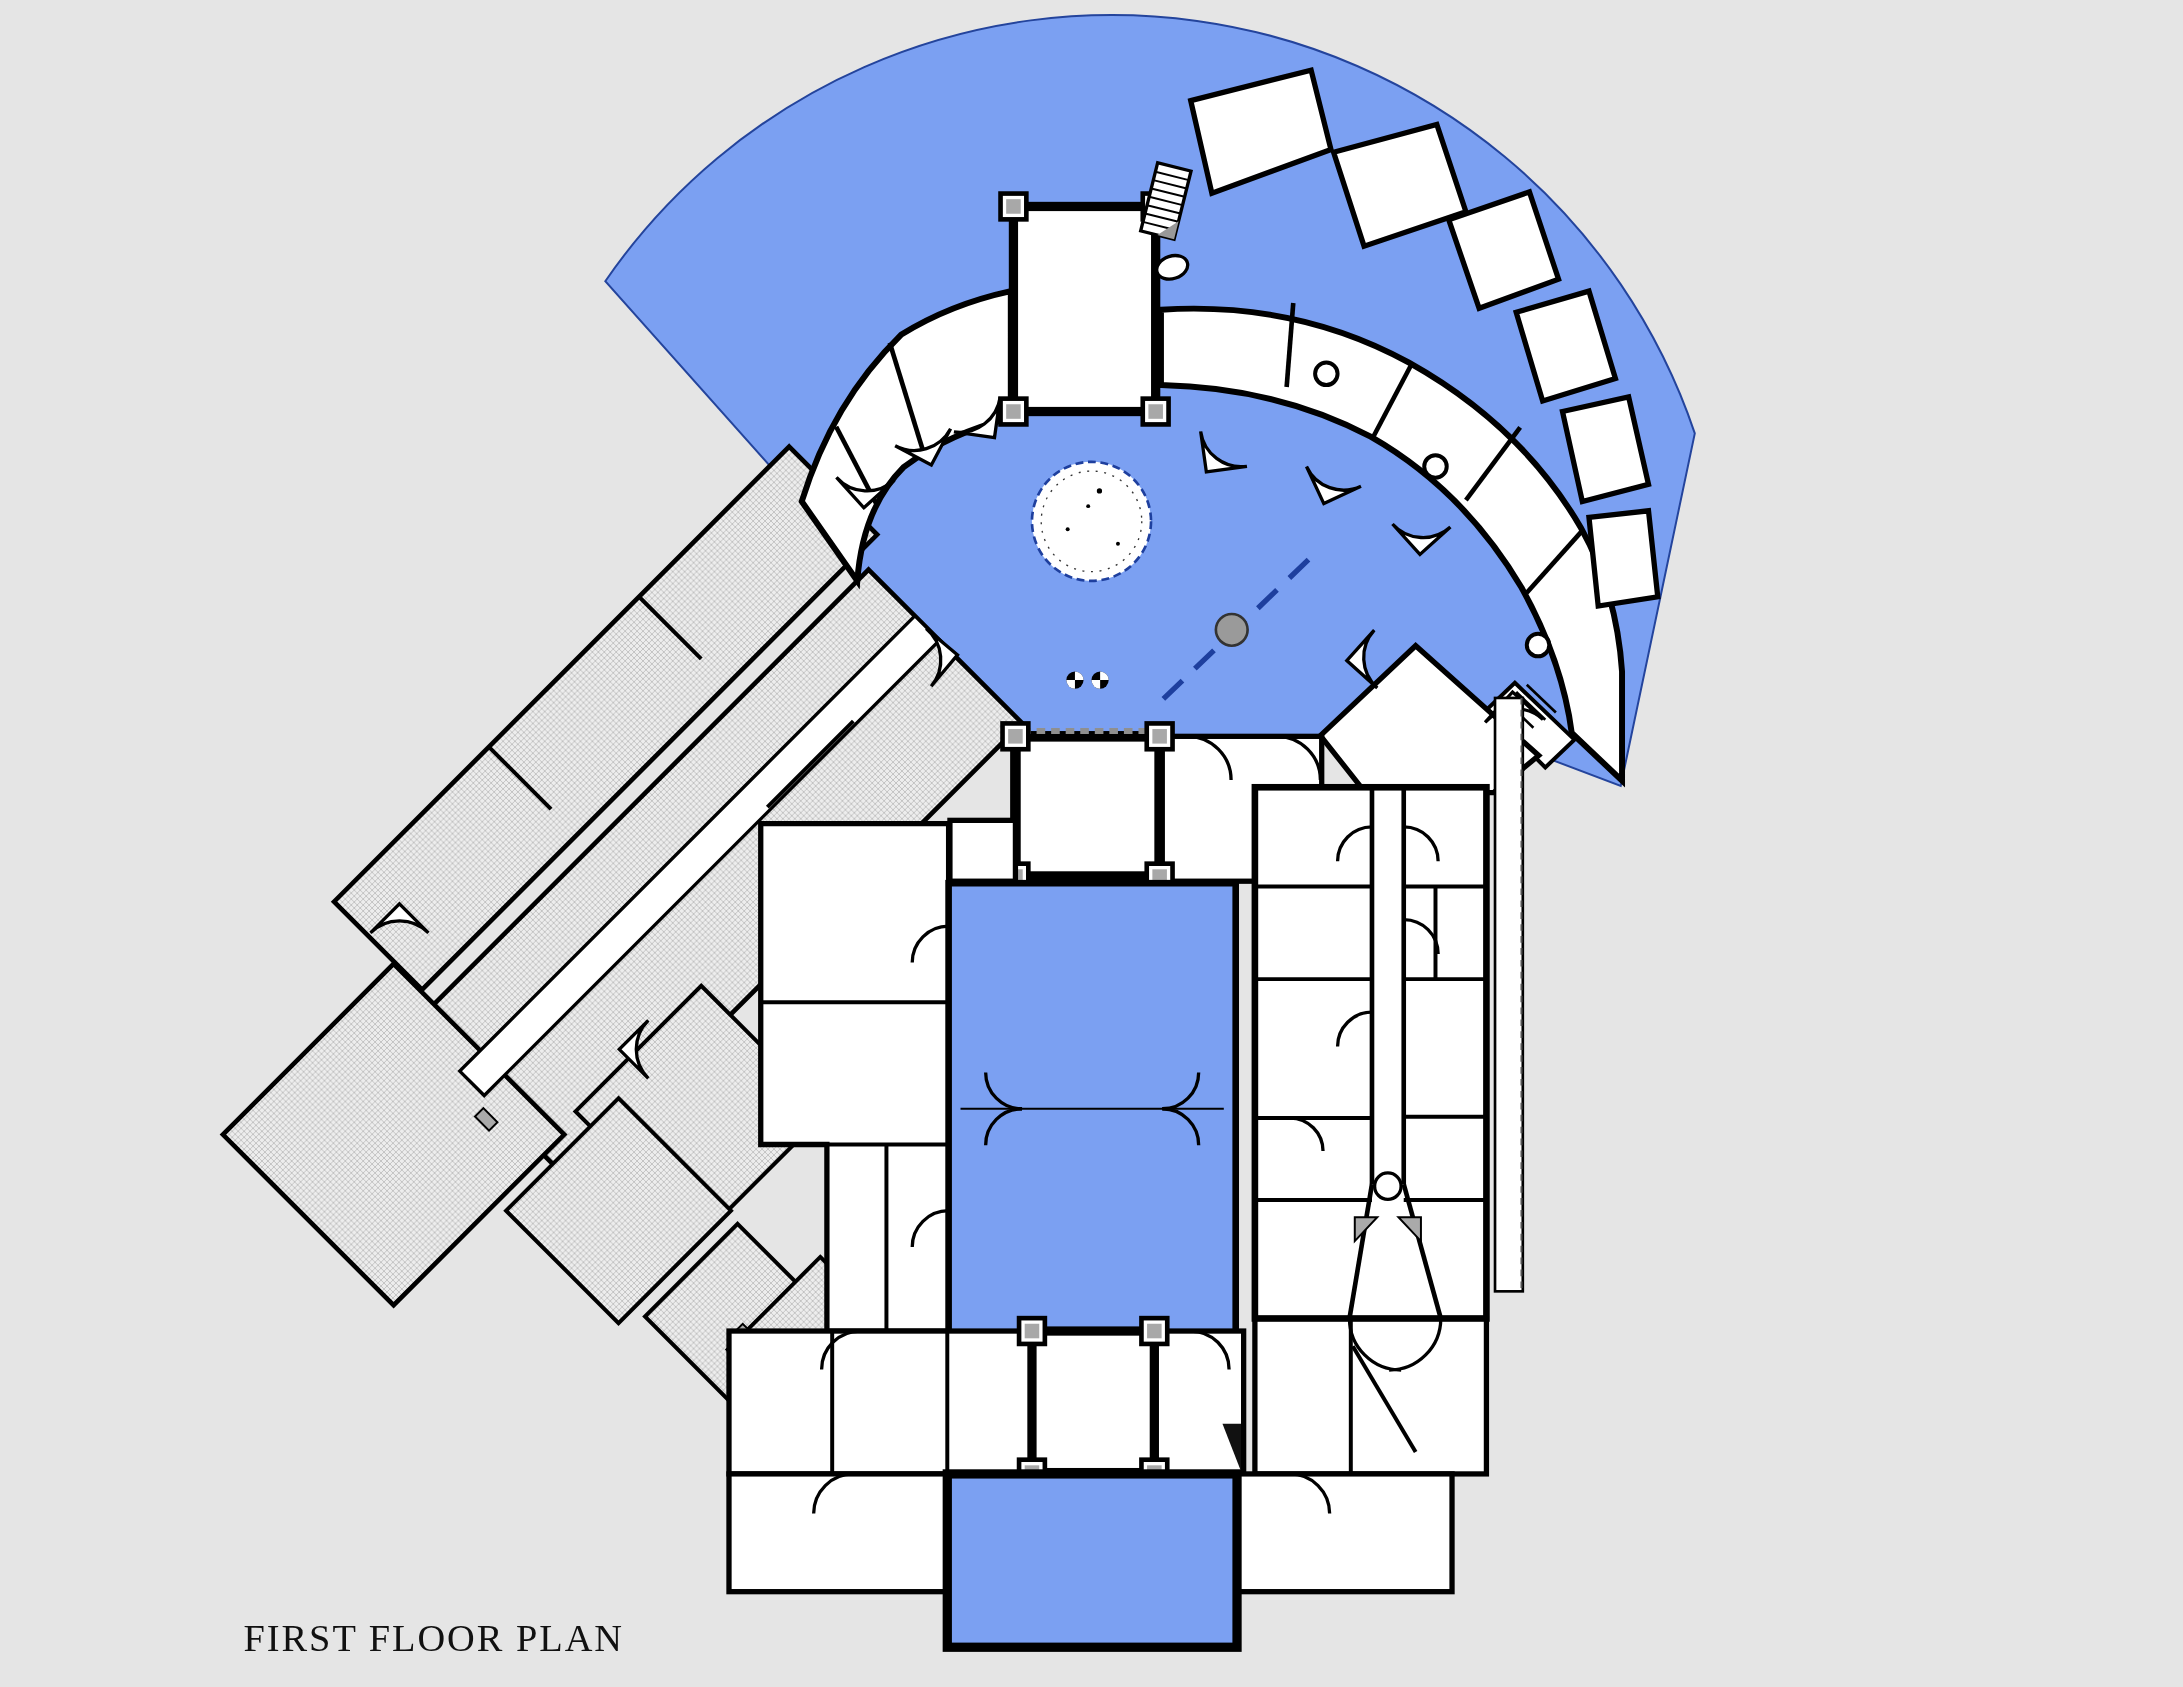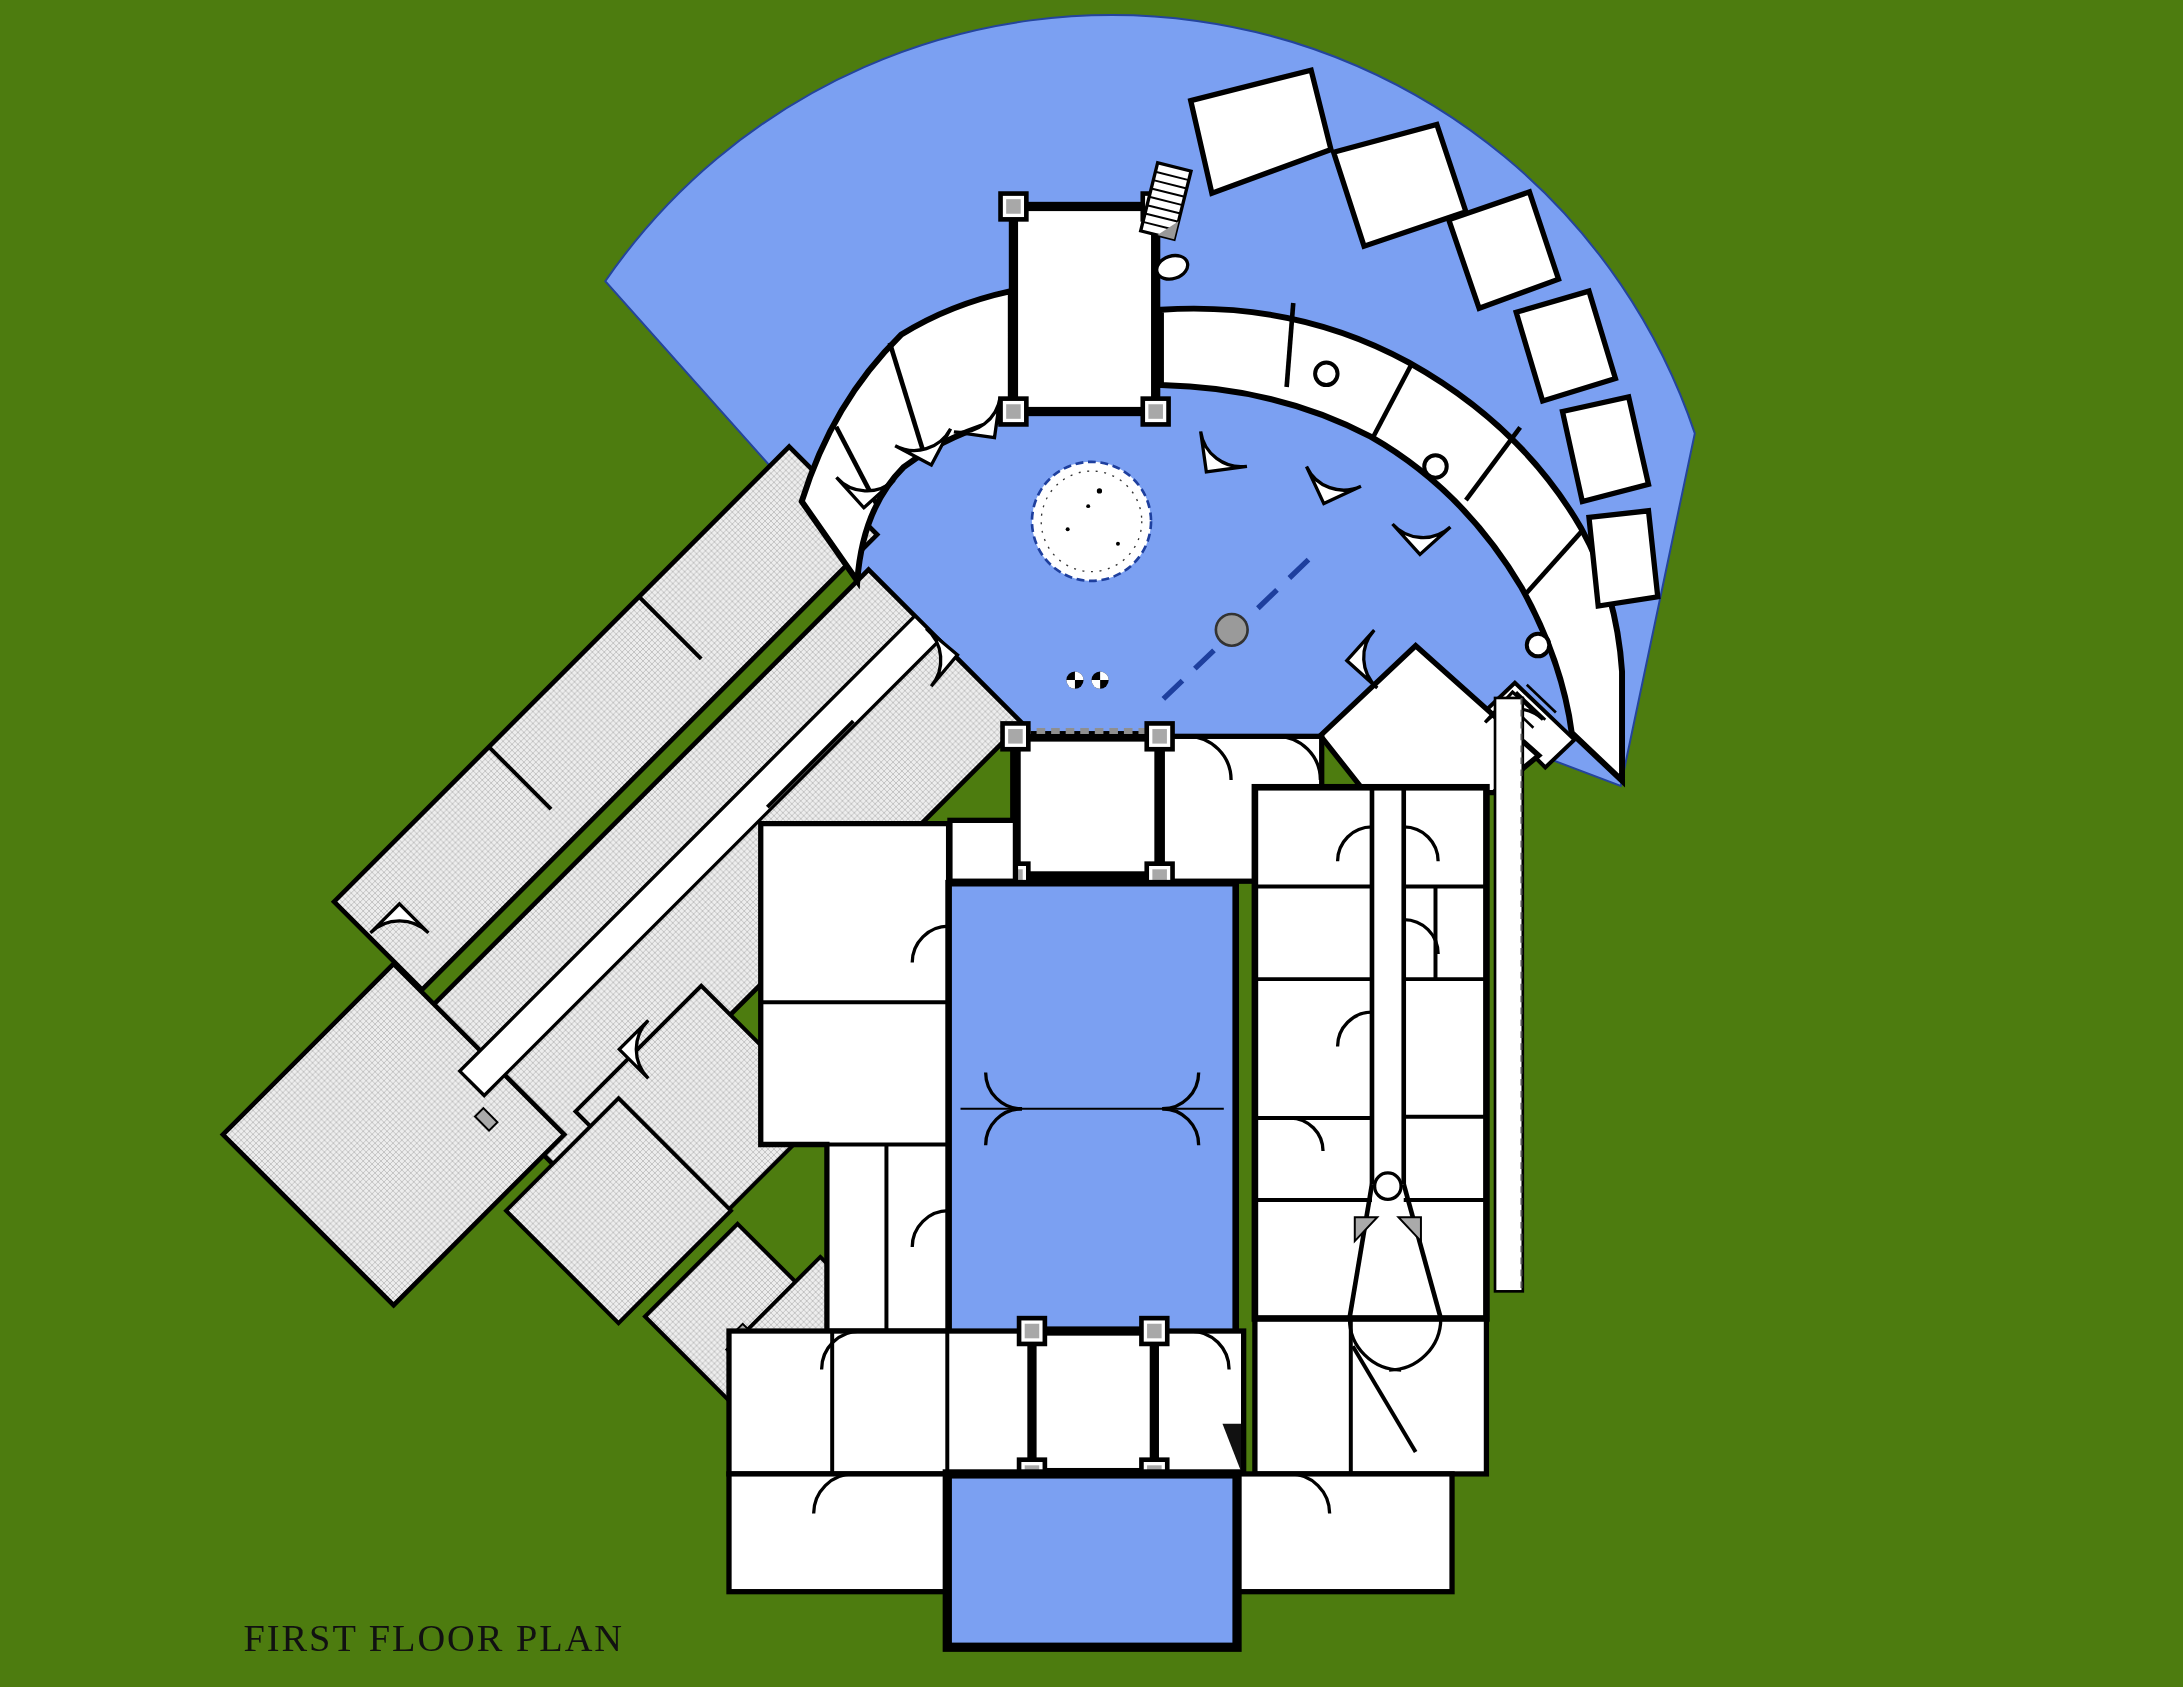--- a/index.html
+++ b/index.html
@@ -1,16 +1,16 @@
 <!DOCTYPE html>
 <html style="font-size:10.6px"><head>
 <meta charset="utf-8">
 <style>
   html,body{margin:0;padding:0;background:#ffffff;}
-  .canvas{position:relative;width:2183px;height:1687px;background:#4d7c0f;overflow:hidden;
+  .canvas{position:relative;width:2183px;height:1687px;background:#e5e5e5;overflow:hidden;
           font-family:"Liberation Serif", serif;}
   svg{position:absolute;left:0;top:0;}
   .room{fill:#ffffff;stroke:#000000;}
   .wall{stroke:#000000;fill:none;}
   .leafd{fill:#ffffff;stroke:#000000;stroke-width:5;}
   .swing{fill:none;stroke:#000000;stroke-width:5;}
   .gray{fill:#aaaaaa;stroke:#000000;stroke-width:3;}
   .title-text{font-family:"Liberation Serif", serif;font-size:58px;letter-spacing:3px;fill:#111111;}
 </style>
 </head>

